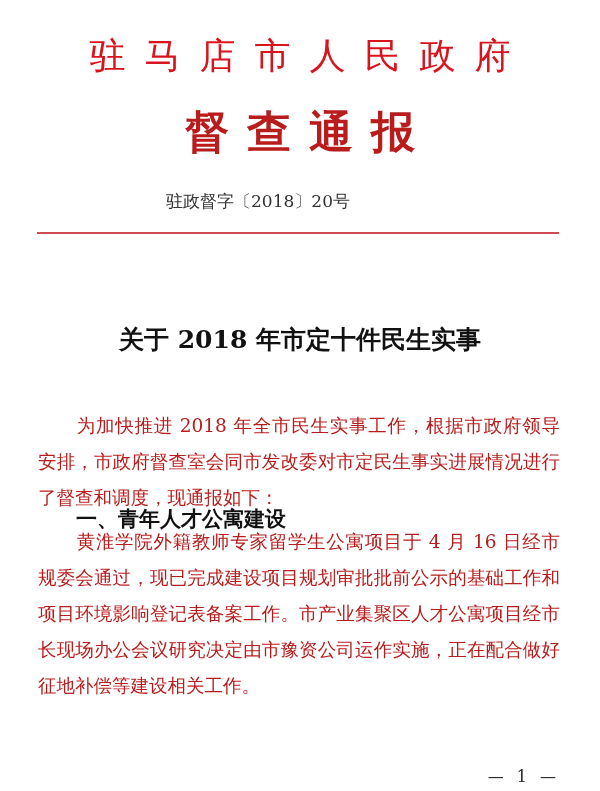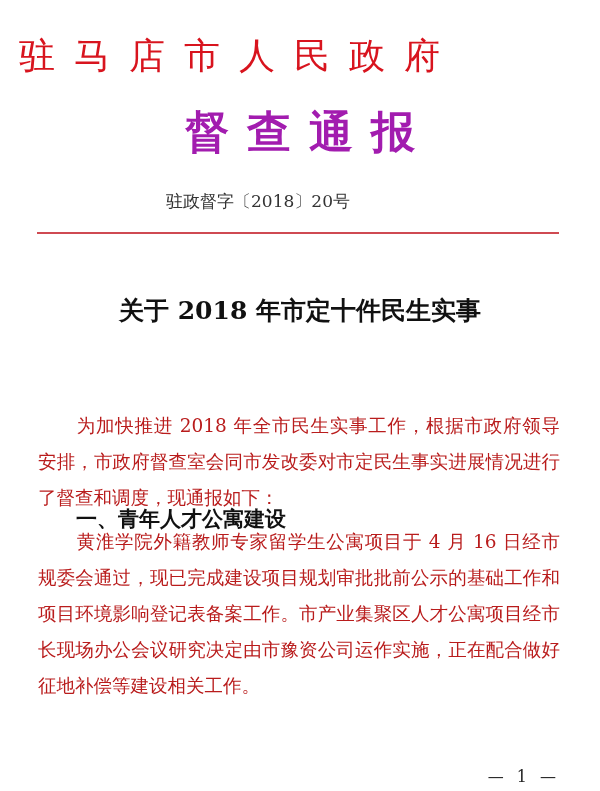--- a/index.html
+++ b/index.html
@@ -1,28 +1,28 @@
 <!DOCTYPE html>
 <html><head>
 <meta charset="utf-8">
 <style>
   html, body { margin:0; padding:0; }
   body { width:600px; height:791px; background:#ffffff; position:relative; overflow:hidden; }
   .doc { position:absolute; inset:0; }
-  .org-title { position:absolute; left:0; width:600px; top:34px; text-align:left;
+  .org-title { position:absolute; left:0; width:600px; top:34px; text-align:center;
     font-family:"DejaVu Serif","Liberation Serif",serif; font-size:36px; color:#d8141e;
     letter-spacing:19px; padding-left:19px; box-sizing:border-box; line-height:44px; }
   .doc-type { position:absolute; left:0; width:600px; top:106px; text-align:center;
-    font-family:"DejaVu Serif","Liberation Serif",serif; font-size:44px; font-weight:bold; color:#a21caf;
+    font-family:"DejaVu Serif","Liberation Serif",serif; font-size:44px; font-weight:bold; color:#b91c1c;
     letter-spacing:18px; padding-left:18px; box-sizing:border-box; line-height:52px; }
   .doc-number { position:absolute; left:0; width:516px; top:190px; text-align:center;
     font-family:"DejaVu Serif","Liberation Serif",serif; font-size:17px; color:#333; line-height:22px; }
   .red-rule { position:absolute; left:37px; width:522px; top:232px; height:2px; background:#cf4a52; }
   .main-title { position:absolute; left:0; width:600px; text-align:center;
-    font-family:"DejaVu Serif","Liberation Serif",serif; font-weight:bold; font-size:25px; color:#111; line-height:30px; }
+    font-family:"DejaVu Serif","Liberation Serif",serif; font-weight:bold; font-size:25px; color:#111; line-height:30px;margin-top:29px; }
   .t1 { top:296px; } .t2 { top:343px; }
   .para { position:absolute; left:38px; width:522px; font-family:"DejaVu Serif","Liberation Serif",serif;
     font-size:18.5px; color:#b91c1c; line-height:36px; text-align:justify; text-align-last:left; }
   .heading { position:absolute; left:76px; font-family:"DejaVu Sans","Liberation Sans",sans-serif;
     font-weight:bold; font-size:21px; color:#111; line-height:30px; }
   .page-num { position:absolute; right:40px; top:767px; font-family:"DejaVu Serif","Liberation Serif",serif;
     font-size:16px; color:#222; letter-spacing:4px; }
   .indent { display:inline-block; width:38px; }
 </style>
 </head>

